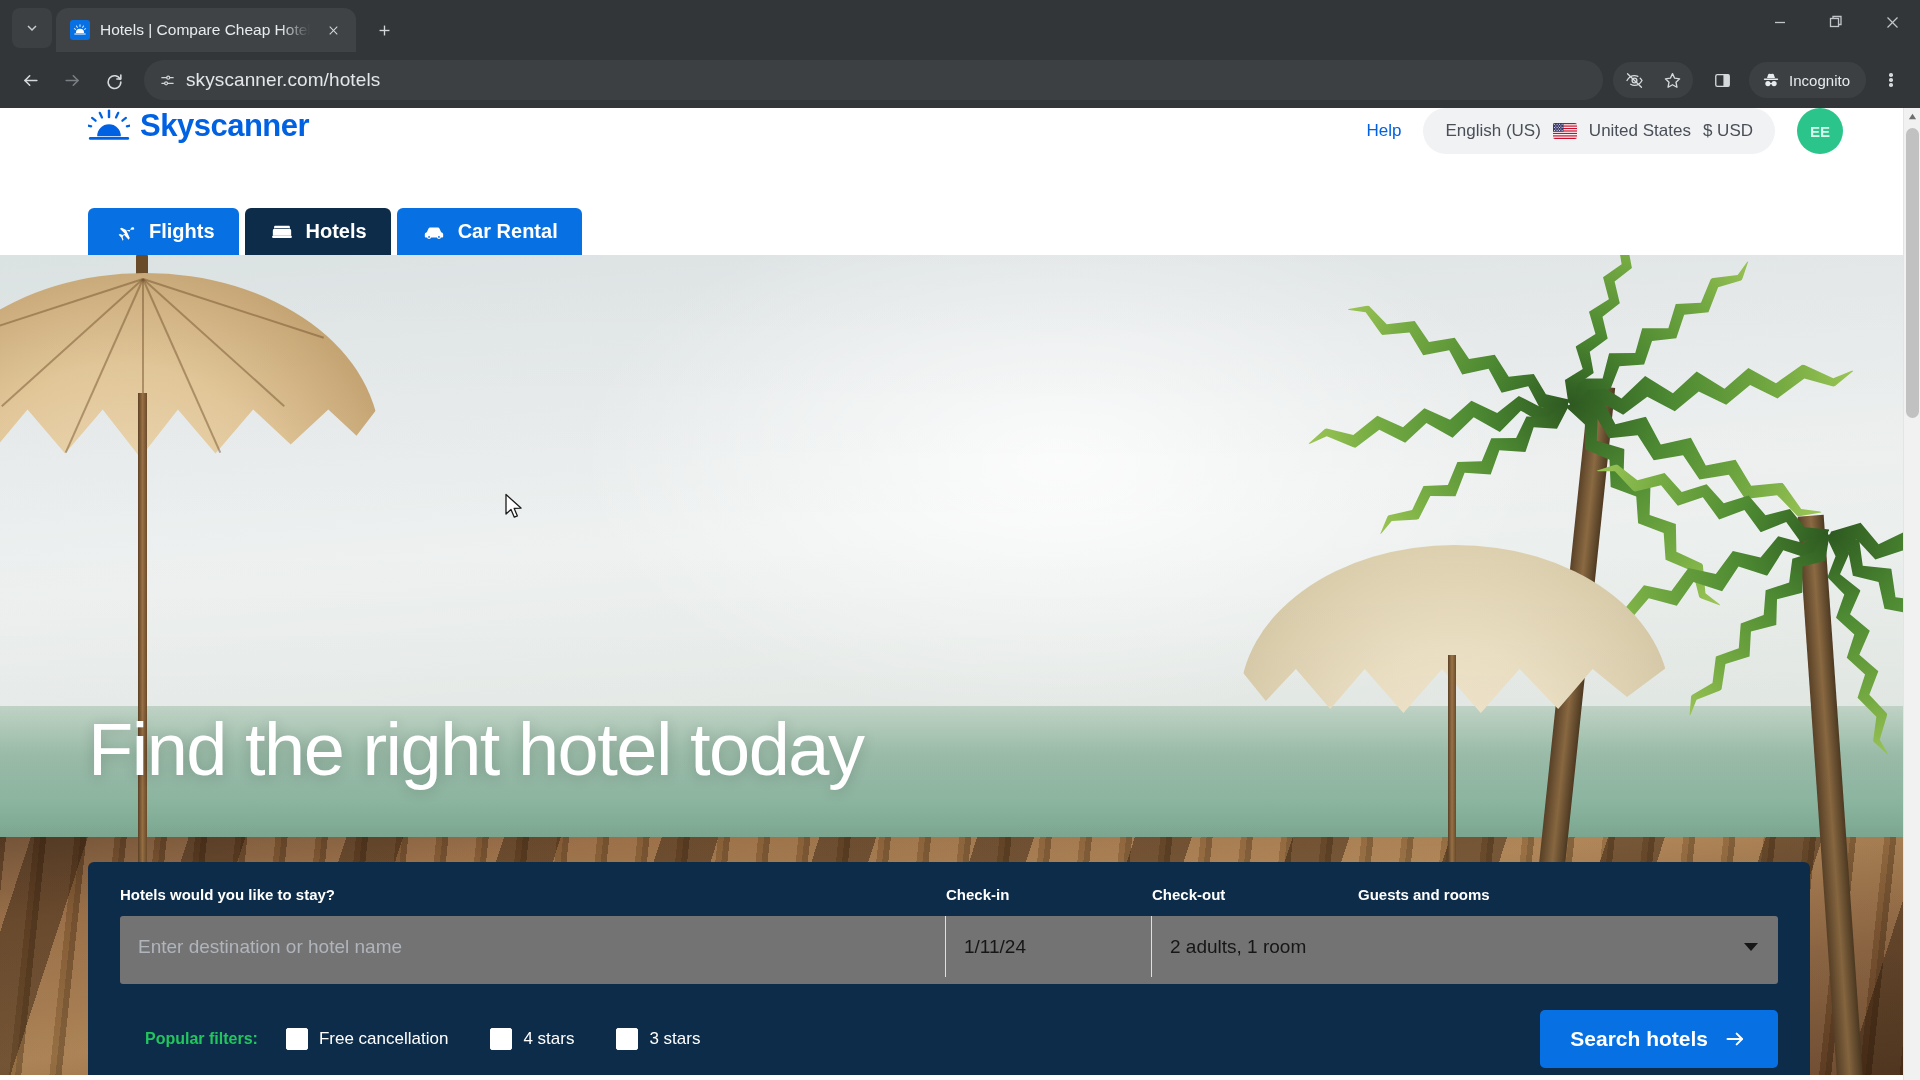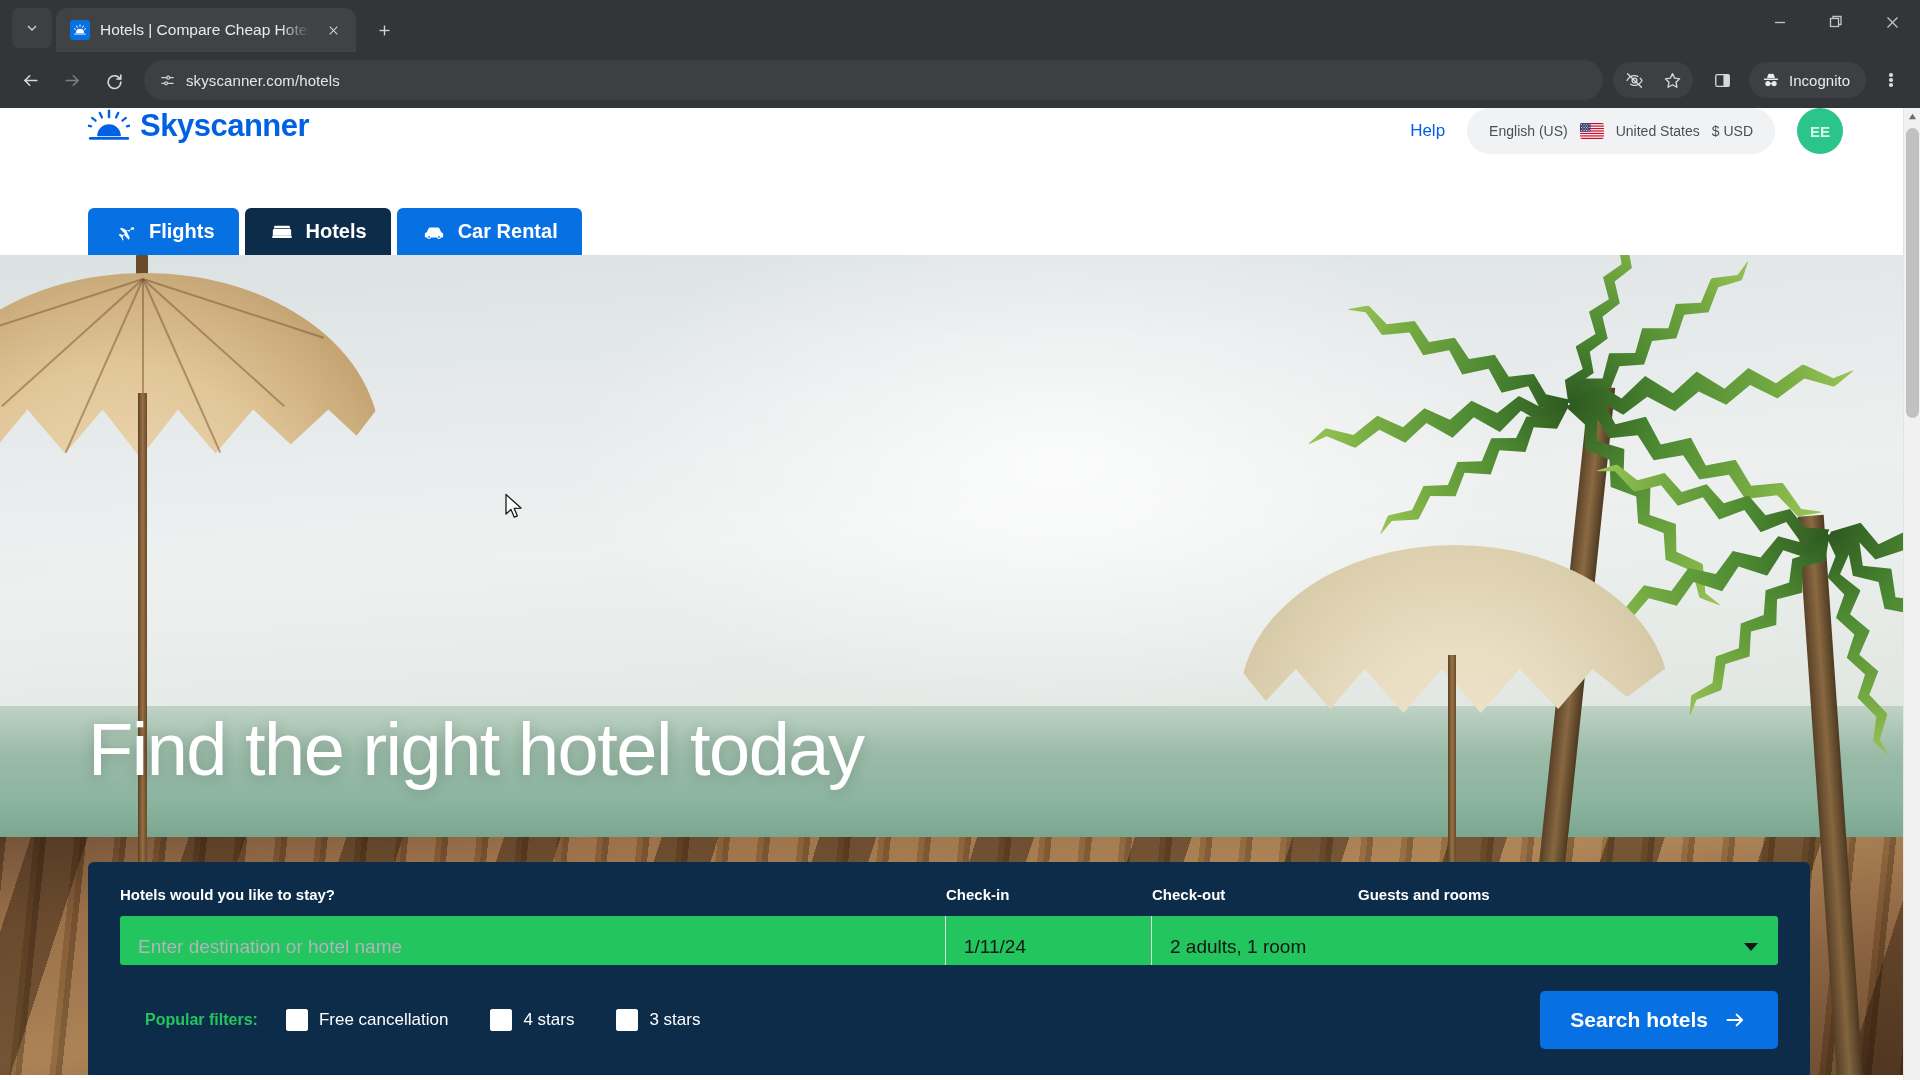--- a/index.html
+++ b/index.html
@@ -72,21 +72,21 @@
 
   .omnibox {
     flex: 1 1 auto; height: 40px; background: #3c4043; border-radius: 20px;
     display: flex; align-items: center; padding: 0 12px 0 8px; margin: 0 8px; gap: 4px;
   }
   .omni-icon {
     width: 30px; height: 30px; border-radius: 50%;
     display: flex; align-items: center; justify-content: center; flex: 0 0 auto; cursor: pointer;
   }
   .omni-icon svg { width: 17px; height: 17px; stroke: #cfd2d6; stroke-width: 1.7; fill:none; stroke-linecap: round; }
-  .omni-url { color: #e4e6e9; font-size: 15px; letter-spacing: .1px; }
+  .omni-url { color: #e4e6e9; font-size: 19px; letter-spacing: .1px; }
 
   .tb-right { display: flex; align-items: center; gap: 2px; flex: 0 0 auto; }
   .tb-group { display: flex; align-items: center; background: #3c4043; border-radius: 20px; height: 36px; padding: 0 2px; }
   .tb-btn { width: 38px; height: 36px; display: flex; align-items: center; justify-content: center; cursor: pointer; }
   .tb-btn svg { width: 19px; height: 19px; fill: none; stroke: #d6d9dc; stroke-width: 1.7; stroke-linecap: round; stroke-linejoin: round; }
   .incognito-pill {
     display: flex; align-items: center; gap: 8px; height: 36px;
     background: #3c4043; border-radius: 20px; padding: 0 16px 0 12px; margin-left: 6px; cursor: pointer;
   }
   .incognito-pill svg { width: 20px; height: 20px; fill: #e8eaed; }
@@ -112,21 +112,21 @@
   .logo { display: flex; align-items: center; gap: 10px; cursor: pointer; }
   .logo svg.mark { width: 42px; height: 34px; }
   .logo .word { font-size: 31px; font-weight: 700; color: #0062e3; letter-spacing: -0.5px; }
 
   .header-right { margin-left: auto; display: flex; align-items: center; gap: 22px; }
   .help-link { color: #0062e3; font-size: 17px; cursor: pointer; }
   .locale-pill {
     display: flex; align-items: center; gap: 12px; height: 46px;
     background: #f1f2f4; border-radius: 23px; padding: 0 22px; cursor: pointer;
   }
-  .locale-pill span { font-size: 14px; color: #4a4f57; white-space: nowrap; }
+  .locale-pill span { font-size: 17px; color: #4a4f57; white-space: nowrap; }
   .flag { width: 24px; height: 16px; border-radius: 2px; overflow: hidden; position: relative; flex: 0 0 auto; }
   .avatar {
     width: 46px; height: 46px; border-radius: 50%; background: #2bc48a;
     color: #d8f7ec; font-size: 15px; font-weight: 600;
     display: flex; align-items: center; justify-content: center; cursor: pointer;
   }
 
   
   .navtabs { display: flex; gap: 6px; padding: 0 0 0 88px; background: #fff; position: relative; z-index: 5; }
   .navtab {
@@ -203,21 +203,21 @@
   .search-panel {
     position: absolute; left: 88px; top: 607px; width: 1722px;
     background: #0d2c49; border-radius: 6px; padding: 24px 32px 30px 32px;
   }
   .labels-row { display: flex; align-items: center; margin-bottom: 13px; }
   .lbl { color: #fff; font-size: 15px; font-weight: 700; }
   .lbl.dest { width: 826px; }
   .lbl.ci { width: 206px; }
   .lbl.co { width: 206px; }
 
-  .fields-row { display: flex; background: #22c55e; border-radius: 3px; overflow: hidden; height: 49px; }
+  .fields-row { display: flex; background: #737373; border-radius: 3px; overflow: hidden; height: 68px; }
   .field { display: flex; align-items: center; height: 61px; padding: 0 18px; border-right: 1px solid #dcdfe4; }
   .field.dest { width: 826px; }
   .field.date { width: 206px; }
   .field.guests { flex: 1 1 auto; border-right: none; position: relative; padding-right: 46px; cursor: pointer; }
   .field input {
     border: none; outline: none; width: 100%; font-size: 19px; color: #161616;
     font-family: "Liberation Sans", sans-serif; background: transparent;
   }
   .field input::placeholder { color: #b0b4bb; }
   .field .value { font-size: 19px; color: #161616; }

